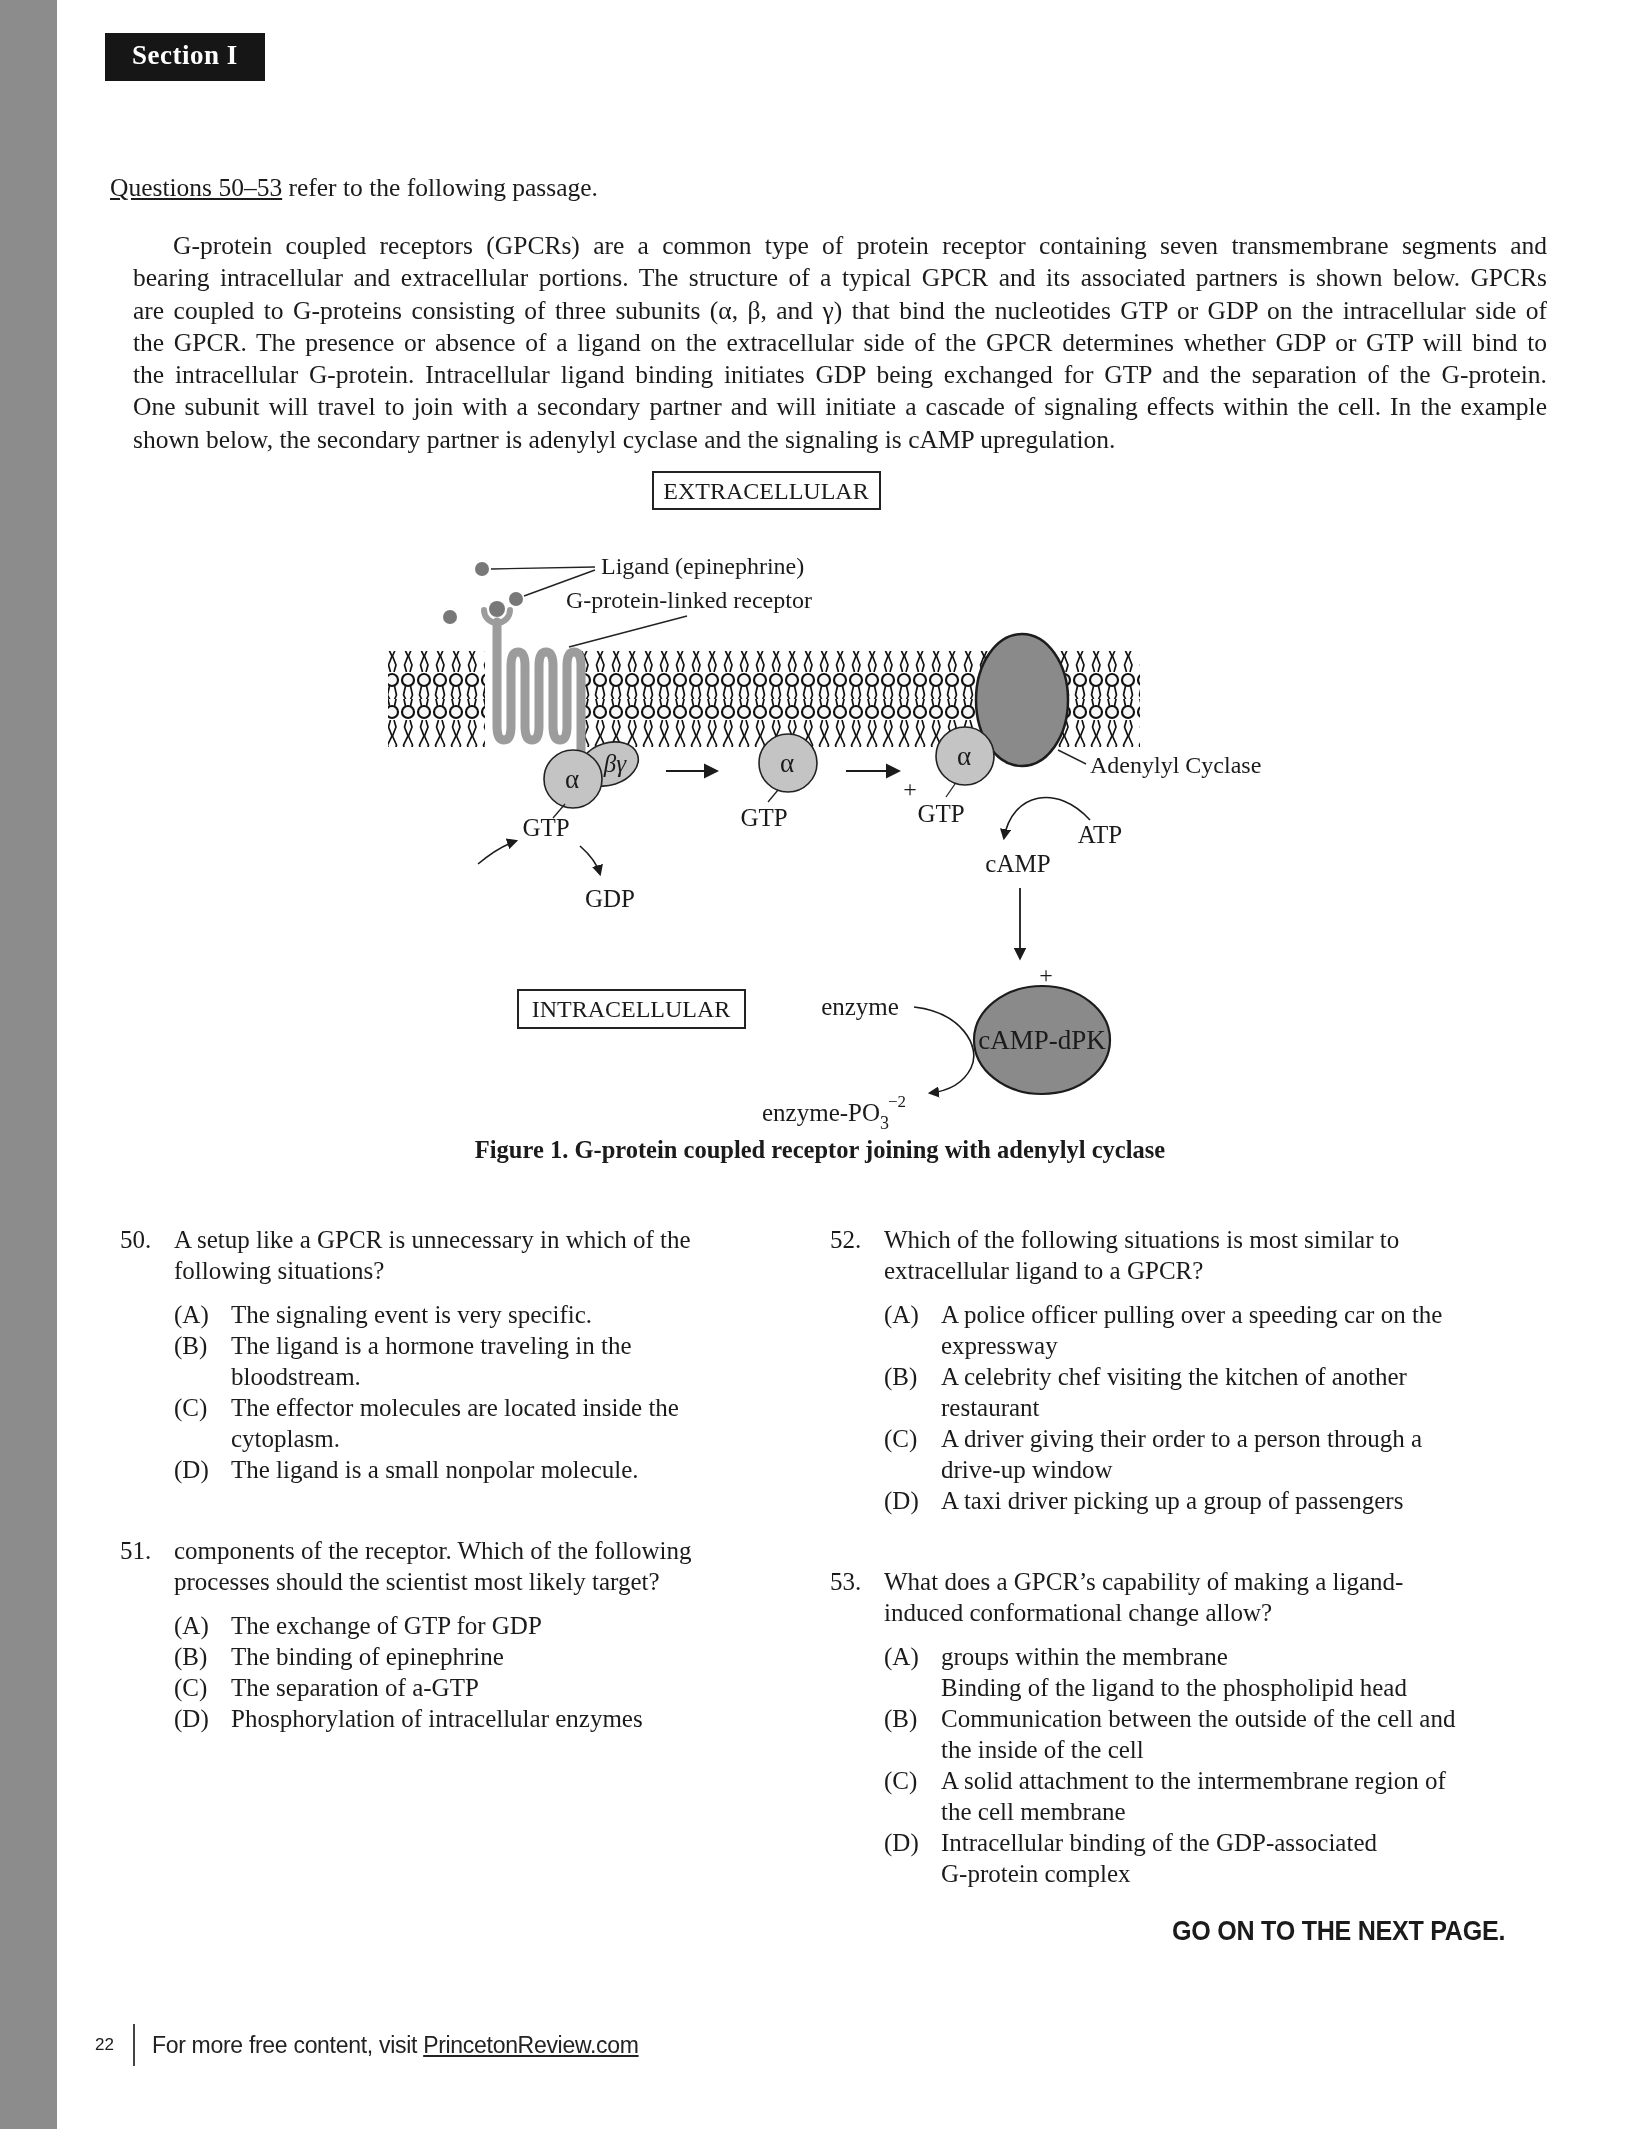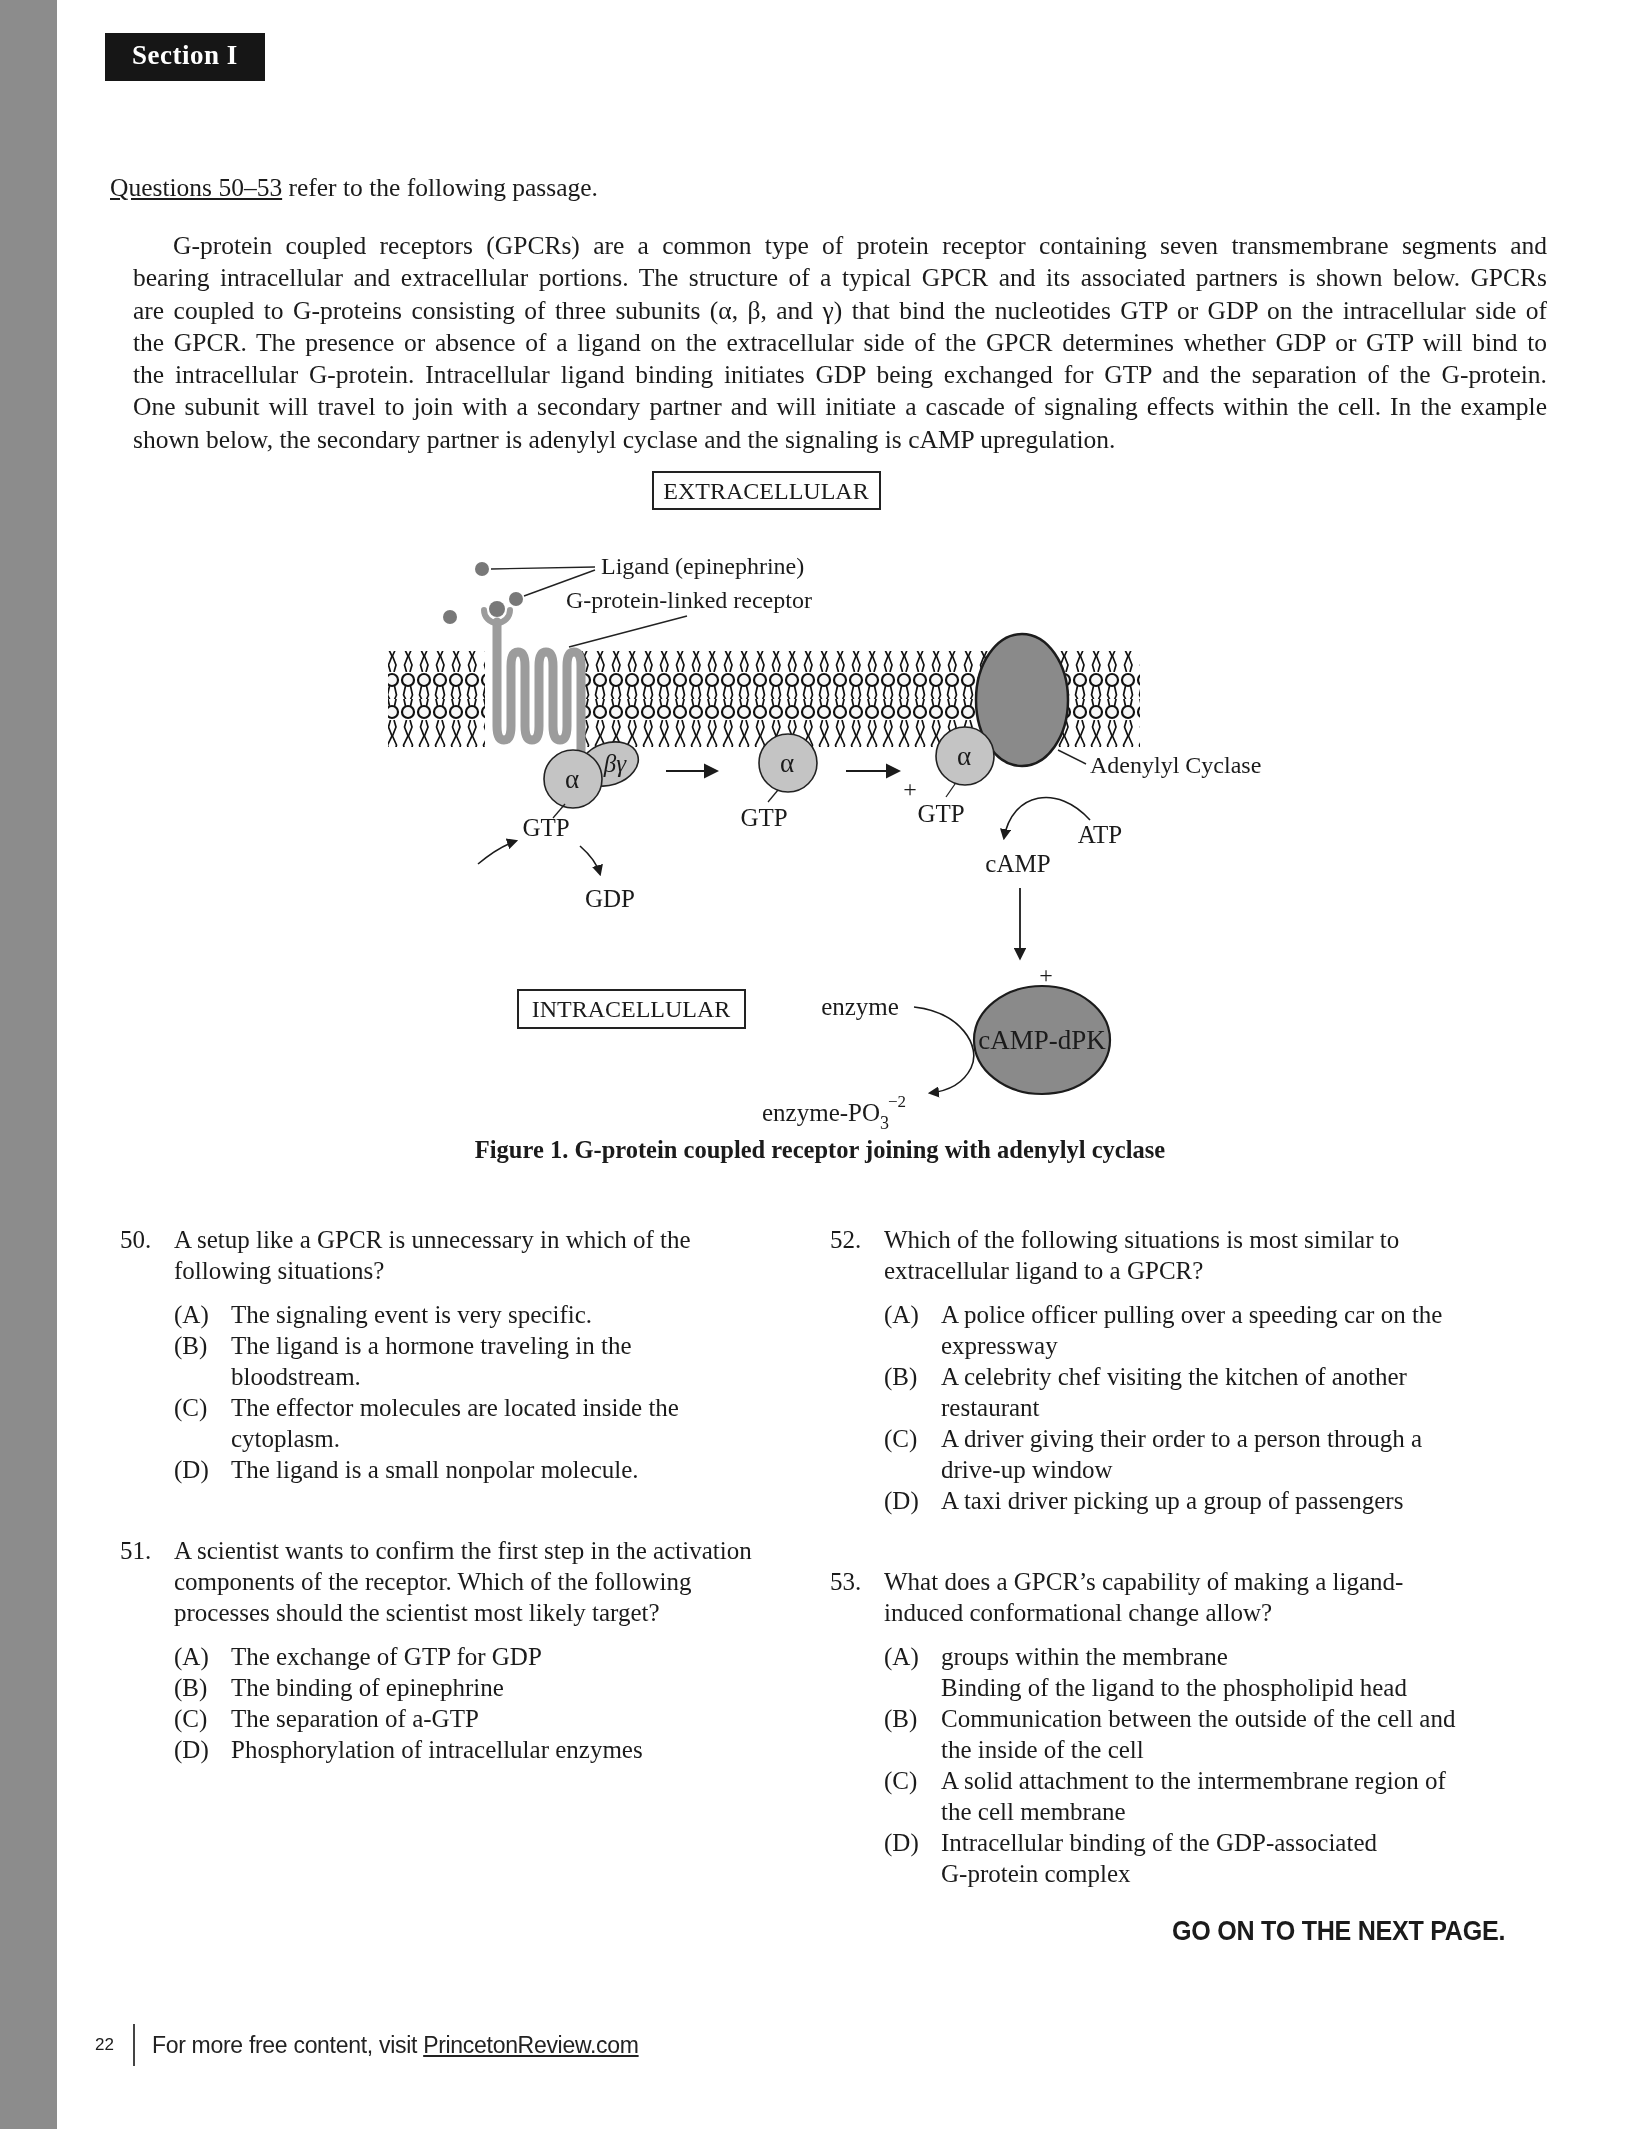--- a/index.html
+++ b/index.html
@@ -177,21 +177,20 @@
                 <div>The ligand is a small nonpolar molecule.</div>
               </div>
           </div>
         </div>
       </div>
     </div>
 
     <div class="question">
       <div>51.</div>
       <div>
-        <div>A scientist wants to confirm the first step in the activation</div>
         <div>components of the receptor. Which of the following</div>
         <div>processes should the scientist most likely target?</div>
         <div class="options">
           <div class="option">
             <div>(A)</div>
             <div>
                 <div>The exchange of GTP for GDP</div>
               </div>
           </div>
           <div class="option">

